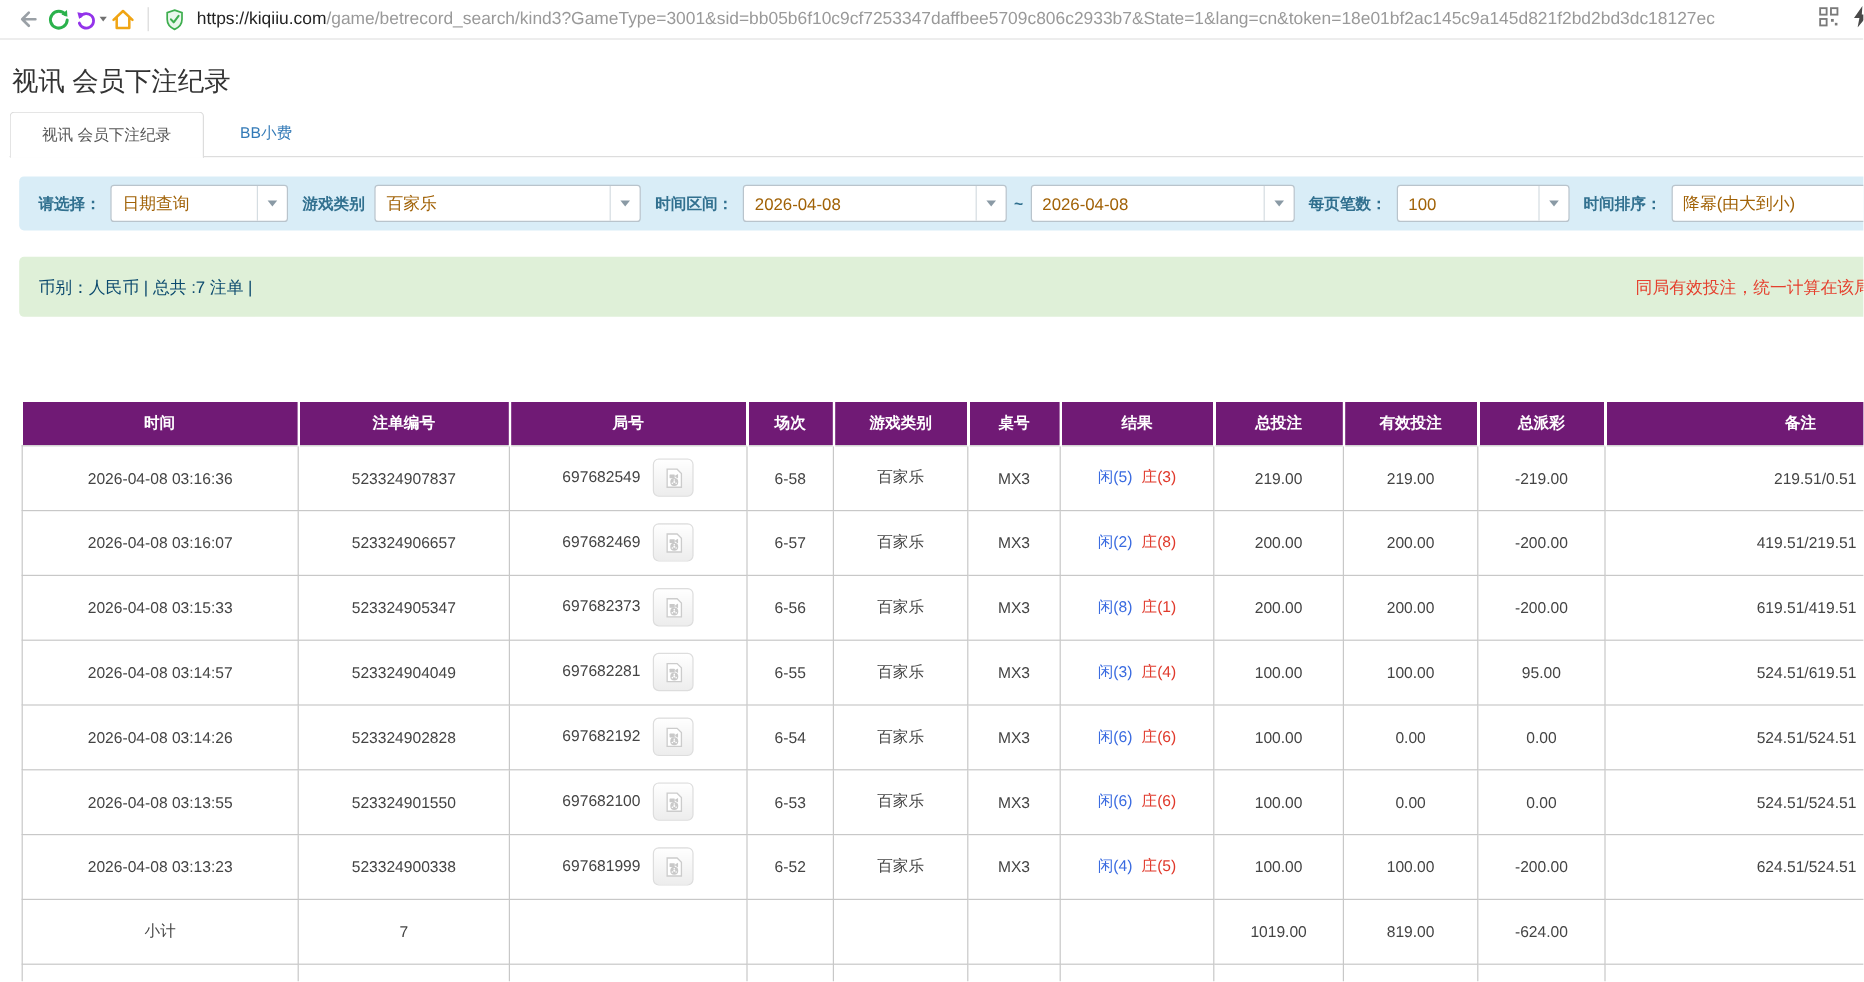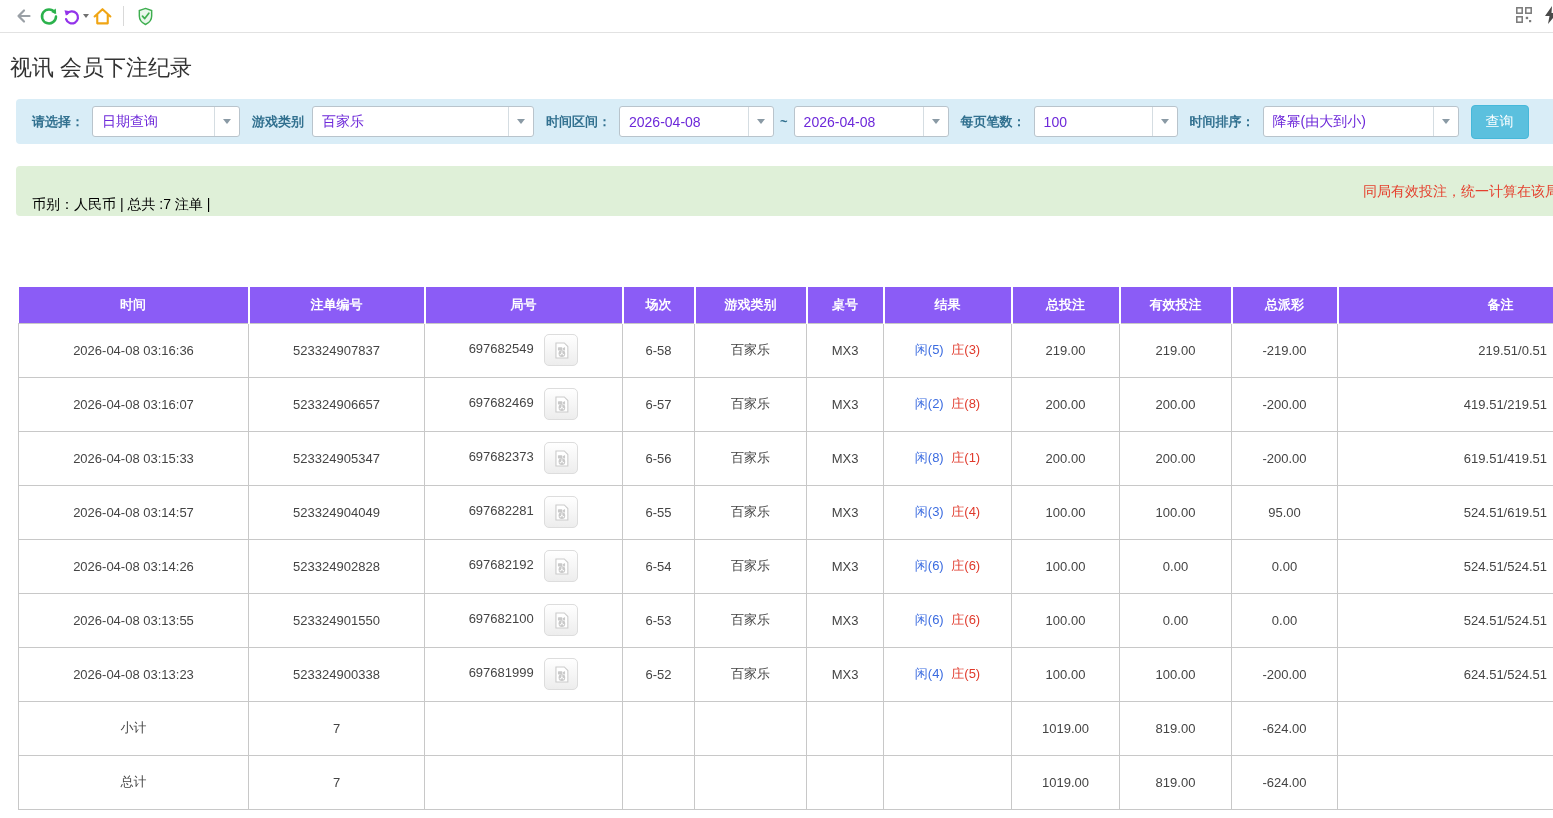--- a/index.html
+++ b/index.html
@@ -32,42 +32,42 @@
   .tab.link { color:#337ab7; }
 
   
   .filter-bar {
     margin:16px 0 0 8px; height:45px; width:1590px; background:#d9edf7; border-radius:4px;
     display:flex; align-items:center; font-size:13px;
   }
   .flabel { font-weight:bold; color:#31708f; margin:0 8px 0 12px; white-space:nowrap; }
   .flabel.first { margin-left:16px; }
   .combo { background:#fff; border:1px solid #b9c4cc; border-radius:3px; height:31px; display:flex; align-items:stretch; cursor:pointer; flex:none; }
-  .combo .val { flex:1; display:flex; align-items:center; padding:0 9px; font-size:14px; color:#6d28d9; white-space:nowrap; overflow:hidden; }
+  .combo .val { flex:1; display:flex; align-items:center; padding:0 9px; font-size:14px; color:#a16207; white-space:nowrap; overflow:hidden; }
   .combo .arrow-btn { width:25px; border-left:1px solid #d5dde2; display:flex; align-items:center; justify-content:center; }
   .caret { width:0;height:0;border-left:4px solid transparent;border-right:4px solid transparent;border-top:5px solid #8a9aa5; }
-  .w148{width:148px}.w222{width:222px}.w185{width:155px}.w122{width:144px}.w196{width:196px}
+  .w148{width:148px}.w222{width:222px}.w185{width:220px}.w122{width:144px}.w196{width:196px}
   .tilde { color:#31708f; margin:0 6px; font-weight:bold; }
   .search-btn {
     margin-left:12px; width:58px; height:34px; flex:none; background:#5bc0de; border:1px solid #46b8da;
     border-radius:4px; color:#fff; font-size:14px; cursor:pointer; font-family:inherit;
   }
 
   
   .summary-bar {
     position:relative; margin:22px 0 0 8px; height:50px; width:1560px;
     background:#dff0d8; border-radius:4px; font-size:14px;
   }
-  .summary-left { position:absolute; left:16px; top:0; line-height:50px; color:#000000;margin-top:13px; }
+  .summary-left { position:absolute; left:16px; top:0; line-height:50px; color:#0c4a6e; }
   .summary-right { position:absolute; left:1347px; top:0; line-height:50px; color:#e5402e; white-space:nowrap; }
 
   
   .bet-table { margin:71px 0 0 10px; border-collapse:collapse; table-layout:fixed; width:1543px; font-size:13px; }
   .bet-table thead th {
-    background:#8b5cf6; color:#fff; font-weight:bold; height:36px; text-align:center;
+    background:#701a75; color:#fff; font-weight:bold; height:36px; text-align:center;
     border-right:2px solid #fff; overflow:hidden;font-family:Liberation Mono, monospace;
   }
   .bet-table thead th:last-child { border-right:none; text-align:right; padding-right:48px; }
   .bet-table tbody td {
     height:54px; text-align:center; border:1px solid #c8c8c8; color:#444; background:#fff;
     overflow:hidden; white-space:nowrap;
   }
   .bet-table td.r { text-align:right; padding-right:14px; }
   .blue { color:#3a7bdc; }
   .res-player { color:#3a6be0; }
@@ -114,20 +114,21 @@
           <path d="M2.5 10 L10 3 L17.5 10 M5 8.2 V16.5 H15 V8.2" fill="none" stroke="#f0a514" stroke-width="2" stroke-linecap="round" stroke-linejoin="round"></path>
         </svg>
     </span>
     <span class="vsep"></span>
     <span class="nav-ico">
       <svg width="19" height="19" viewBox="0 0 20 20">
           <path d="M10 1.5 L16.5 3.7 V9.5 C16.5 13.6 13.8 16.7 10 18.4 C6.2 16.7 3.5 13.6 3.5 9.5 V3.7 Z" fill="#eaf7ec" stroke="#3eae4f" stroke-width="1.5"></path>
           <path d="M6.8 9.6 L9.2 12.2 L13.5 6.6" fill="none" stroke="#3eae4f" stroke-width="1.8" stroke-linecap="round" stroke-linejoin="round"></path>
         </svg>
     </span>
+    <span class="url-text"><span class="url-domain">https://kiqiiu.com</span><span class="url-path">/game/betrecord_search/kind3?GameType=3001&amp;sid=bb05b6f10c9cf7253347daffbee5709c806c2933b7&amp;State=1&amp;lang=cn&amp;token=18e01bf2ac145c9a145d821f2bd2bd3dc18127ec</span></span>
     <span class="right-icons">
       <span>
         <svg width="18" height="18" viewBox="0 0 20 20">
             <g fill="none" stroke="#7a7a7a" stroke-width="1.7">
               <rect x="2" y="2" width="6" height="6"></rect>
               <rect x="12" y="2" width="6" height="6"></rect>
               <rect x="2" y="12" width="6" height="6"></rect>
             </g>
             <rect x="12" y="12" width="2.6" height="2.6" fill="#7a7a7a"></rect>
             <rect x="15.6" y="15.6" width="2.4" height="2.4" fill="#7a7a7a"></rect>
@@ -137,20 +138,24 @@
         <svg width="16" height="18" viewBox="0 0 16 18">
             <polygon points="9,0 2,10 6.5,10 5,18 14,7 8.5,7" fill="#4a4a4a"></polygon>
           </svg>
       </span>
     </span>
   </div>
 
   <div class="content">
     <h1 class="page-title">视讯 会员下注纪录</h1>
 
+    <div class="tabs">
+      <span class="tab active"><span>视讯 会员下注纪录</span></span>
+      <span class="tab link"><span>BB小费</span></span>
+    </div>
 
     <div class="filter-bar">
       <span class="flabel first">请选择：</span>
       <div class="combo w148">
         <span class="val">日期查询</span>
         <span class="arrow-btn">
             <i class="caret"></i>
           </span>
       </div>
       <span class="flabel">游戏类别</span>

